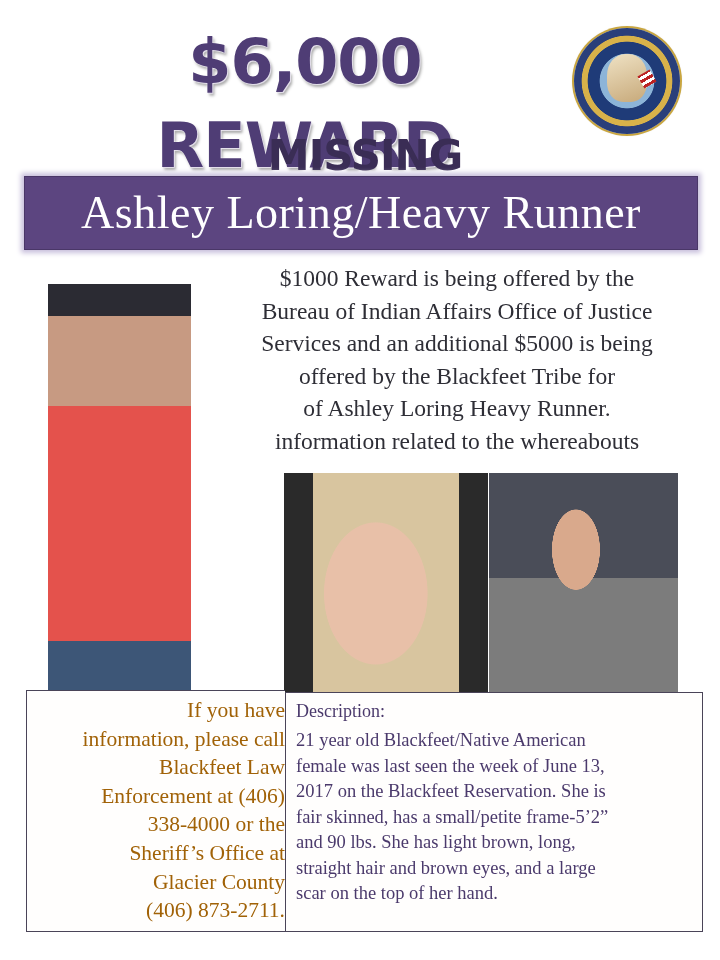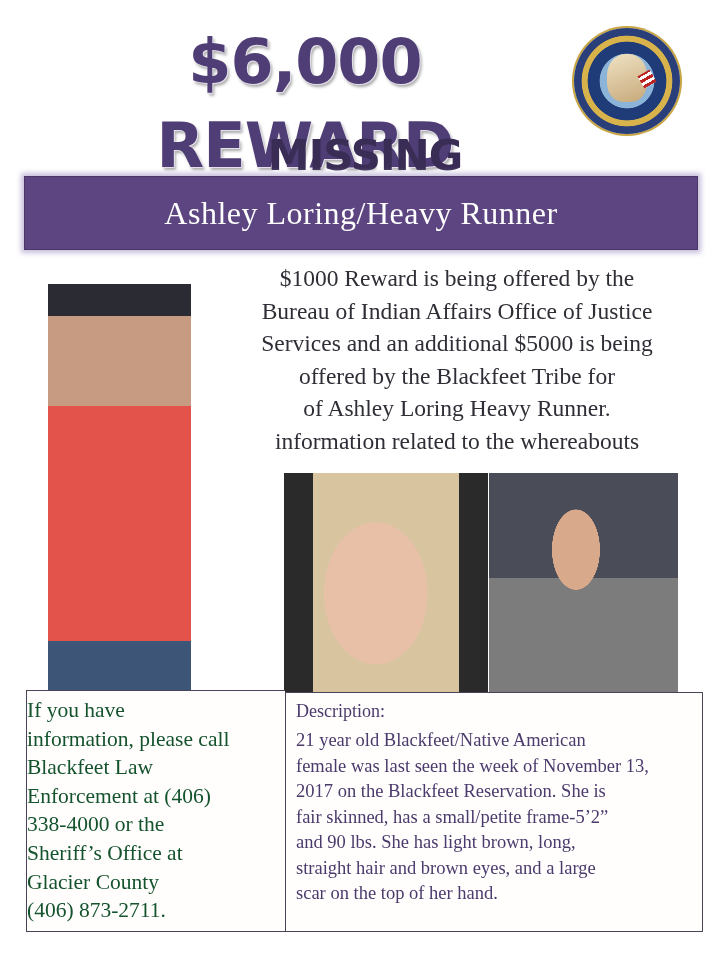--- a/index.html
+++ b/index.html
@@ -14,37 +14,37 @@
           background: radial-gradient(circle at 50% 50%, #8cb4d8 0 36%, #1f3b78 37% 52%, #d8b24a 53% 60%, #2a3f7a 61% 100%);
           box-shadow: 0 0 0 2px #c9a640, 0 0 3px rgba(0,0,0,0.4); }
   .seal .inner { position:absolute; left:33px; top:26px; width:40px; height:48px;
                  background:linear-gradient(160deg,#efe2c4,#c7a97a); border-radius:45% 45% 40% 40%; }
   .seal .flag { position:absolute; left:66px; top:44px; width:14px; height:14px;
                 background:repeating-linear-gradient(0deg,#b22 0 3px,#fff 3px 6px); transform:rotate(-30deg); }
   .missing { left:240px; top:130px; width:250px; text-align:center;
              font-family:"DejaVu Sans", sans-serif; font-weight:bold; font-size:42px; color:#3a2d55; line-height:52px; letter-spacing:-1px; }
   .banner { left:24px; top:176px; width:674px; height:74px; background:#5c4580;
             box-shadow: 0 0 5px 3px #c8bfdc; border:1px solid #4a3768; box-sizing:border-box; }
-  .banner span { display:block; text-align:center; color:#ffffff; font-size:32px; line-height:72px;
+  .banner span { display:block; text-align:center; color:#ffffff; font-size:46px; line-height:72px;
                  font-family:"Liberation Serif", serif; letter-spacing:0.5px; }
   .reward-text { left:214px; top:262px; width:486px; text-align:center; color:#2e2e36;
                  font-size:23.5px; line-height:32.5px; }
   .reward-text div { white-space:nowrap; }
   .photo { overflow:hidden; }
   .p1 { left:48px; top:284px; width:143px; height:406px;
         background: linear-gradient(180deg, #2b2b33 0 8%, #c79a82 8% 30%, #e4524c 30% 88%, #3d5677 88% 100%); }
   .p2 { left:284px; top:473px; width:204px; height:219px;
         background: radial-gradient(ellipse 36% 46% at 45% 55%, #e8c0a8 0 70%, transparent 71%),
                     linear-gradient(90deg, #2a2a2a 0 14%, #d8c59f 14% 86%, #2a2a2a 86%); }
   .p3 { left:489px; top:473px; width:189px; height:219px;
         background: radial-gradient(ellipse 18% 26% at 46% 35%, #d9a98c 0 70%, transparent 71%),
                     linear-gradient(180deg, #4a4d58 0 48%, #7c7c7c 48% 100%); }
   .cbox { left:26px; top:690px; width:259px; height:242px; border:1.5px solid #4a4458; box-sizing:border-box;
           border-right:none; background:#fffefd; }
-  .cbox .txt { text-align:left; color:#14532d; font-size:21.5px; line-height:28.6px; padding-top:5px; }
+  .cbox .txt { text-align:right; color:#a16207; font-size:21.5px; line-height:28.6px; padding-top:5px; }
   .dbox { left:285px; top:692px; width:418px; height:240px; border:1.5px solid #4a4458; box-sizing:border-box; background:#fffefd; }
   .dbox .head { position:absolute; left:10px; top:8px; color:#4b3a6c; font-size:18px; }
   .dbox .body { position:absolute; left:10px; top:35px; width:400px; color:#4b3a6c; font-size:18.5px; line-height:25.5px; }
   .dbox .body div { white-space:nowrap; }
 </style>
 </head>
 <body>
 
 <div class="abs title">$6,000 REWARD</div>
 
@@ -82,20 +82,20 @@
     <div>Sheriff’s Office at</div>
     <div>Glacier County</div>
     <div>(406) 873-2711.</div>
   </div>
 </div>
 
 <div class="abs dbox">
   <div class="head">Description:</div>
   <div class="body">
     <div>21 year old Blackfeet/Native American</div>
-    <div>female was last seen the week of November 13,</div>
+    <div>female was last seen the week of June 13,</div>
     <div>2017 on the Blackfeet Reservation.  She is</div>
     <div>fair skinned, has a small/petite frame-5’2”</div>
     <div>and 90 lbs.  She has light brown, long,</div>
     <div>straight hair and brown eyes, and a large</div>
     <div>scar on the top of her hand.</div>
   </div>
 </div>
 
 </body></html>

